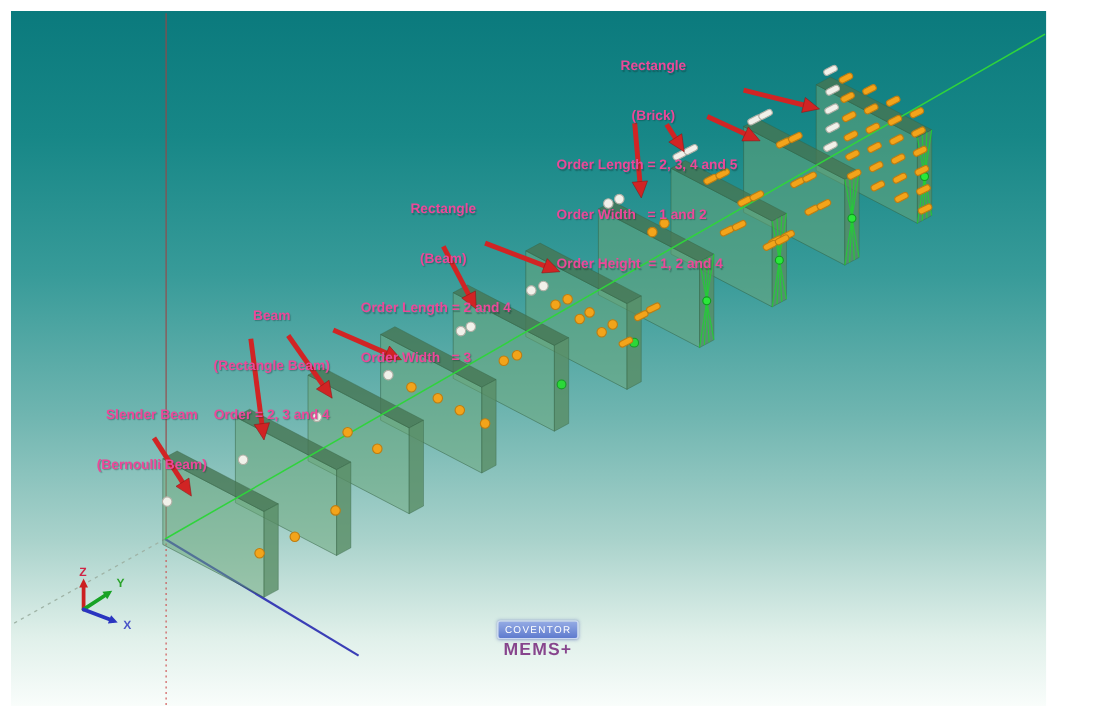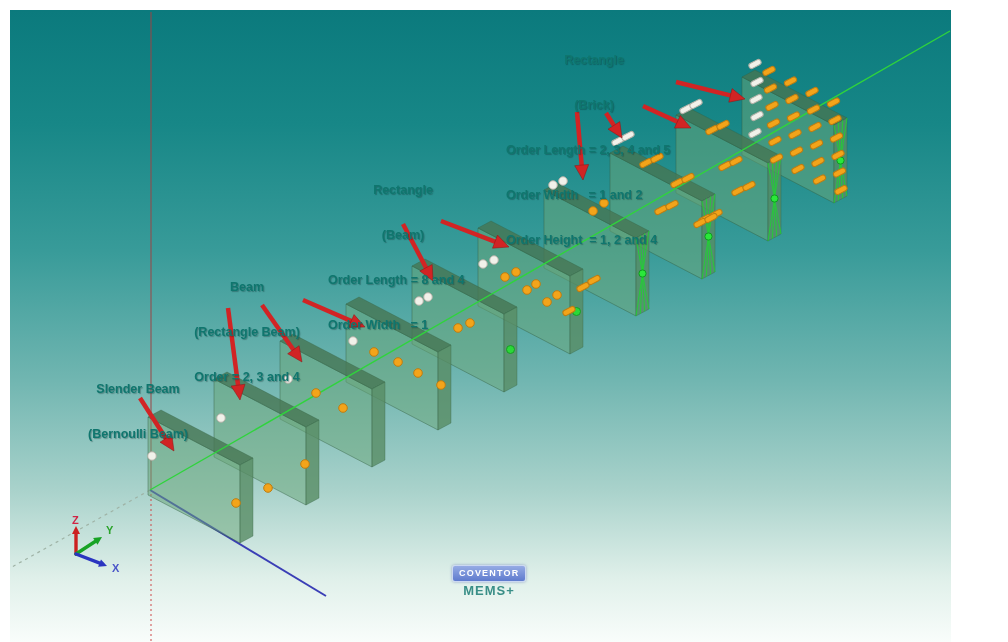--- a/index.html
+++ b/index.html
@@ -1,31 +1,31 @@
 <!DOCTYPE html>
 <html><head>
 <meta charset="utf-8">
 <style>
   html,body{margin:0;padding:0;background:#ffffff;}
   .page{position:relative;width:1008px;height:642px;background:#ffffff;overflow:hidden;
         font-family:"Liberation Sans",sans-serif;}
   svg.viewport{position:absolute;left:0;top:0;}
-  .anno{position:absolute;font-weight:bold;font-size:12.5px;line-height:15px;color:#0f766e;
+  .anno{position:absolute;font-weight:bold;font-size:12.5px;line-height:15px;color:#ec4899;
         white-space:pre;text-shadow:1px 1px 1px rgba(15,45,45,0.35);}
   .anno .c{text-align:center;}
-  #anno-slender{left:77px;top:352px;width:122px;}
+  #anno-slender{left:77px;top:340px;width:122px;}
   #anno-beam{left:180px;top:250px;width:134px;}
   #anno-shell{left:328px;top:153px;width:150px;}
   #anno-brick{left:506px;top:23px;width:176px;}
   .watermark{position:absolute;left:452px;top:562px;width:74px;text-align:center;}
   .wm-pill{display:inline-block;padding:2px 6px;border-radius:3px;
            background:linear-gradient(#95abe4,#5f7bce);border:1px solid #ccd8f2;
            box-shadow:0 0 3px rgba(90,110,180,0.6);
-           color:#ffffff;font-weight:bold;font-size:9px;letter-spacing:1.2px;line-height:11px;}
-  .wm-product{margin-top:1px;font-weight:bold;font-size:13px;color:#0f766e;opacity:0.8;letter-spacing:1px;}
+           color:#ffffff;font-weight:normal;font-size:9px;letter-spacing:1.2px;line-height:11px;}
+  .wm-product{margin-top:1px;font-weight:bold;font-size:16px;color:#701a75;opacity:0.8;letter-spacing:1px;}
 </style>
 </head>
 <body>
 
 <div class="page">
 
   <svg class="viewport" id="scene" width="1008" height="642">
     <defs>
       <linearGradient id="bgGrad" x1="0" y1="0" x2="0" y2="1">
         <stop offset="0%" stop-color="#0b7a7d"></stop>
@@ -242,22 +242,22 @@
 
   <div class="anno" id="anno-beam">
     <div class="c">Beam</div>
     <div class="c">(Rectangle Beam)</div>
     <div class="c">Order = 2, 3 and 4</div>
   </div>
 
   <div class="anno" id="anno-shell">
     <div class="c">Rectangle</div>
     <div class="c">(Beam)</div>
-    <div>Order Length = 8 and 4</div>
-    <div>Order Width   = 1</div>
+    <div>Order Length = 2 and 4</div>
+    <div>Order Width   = 3</div>
   </div>
 
   <div class="anno" id="anno-brick">
     <div class="c">Rectangle</div>
     <div class="c">(Brick)</div>
     <div>Order Length = 2, 3, 4 and 5</div>
     <div>Order Width   = 1 and 2</div>
     <div>Order Height  = 1, 2 and 4</div>
   </div>
 

